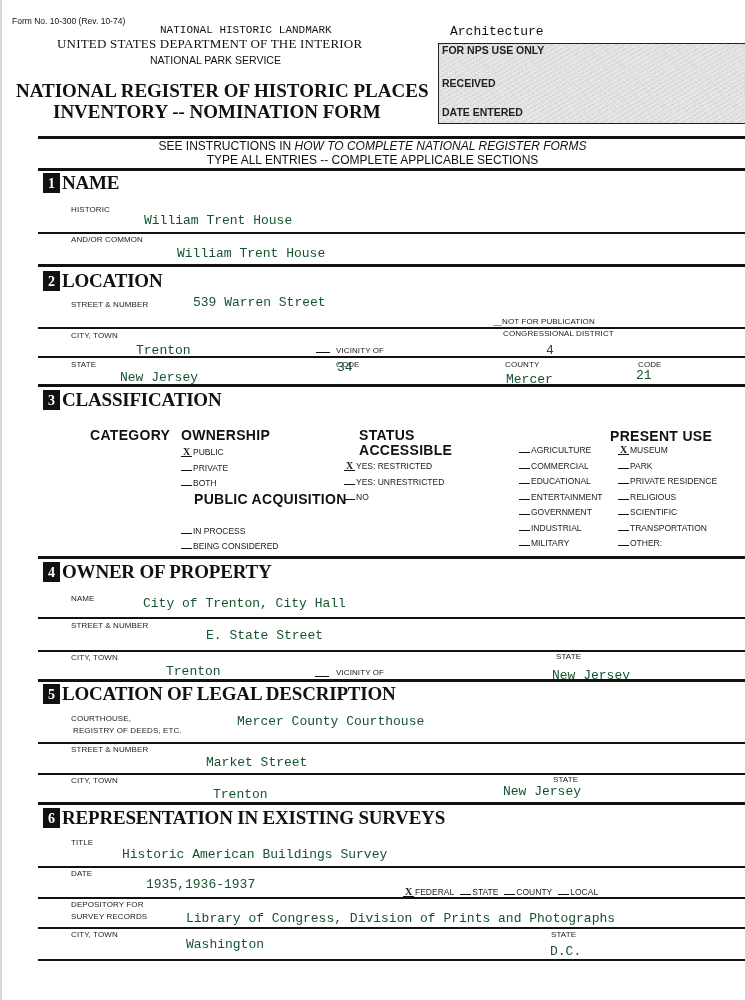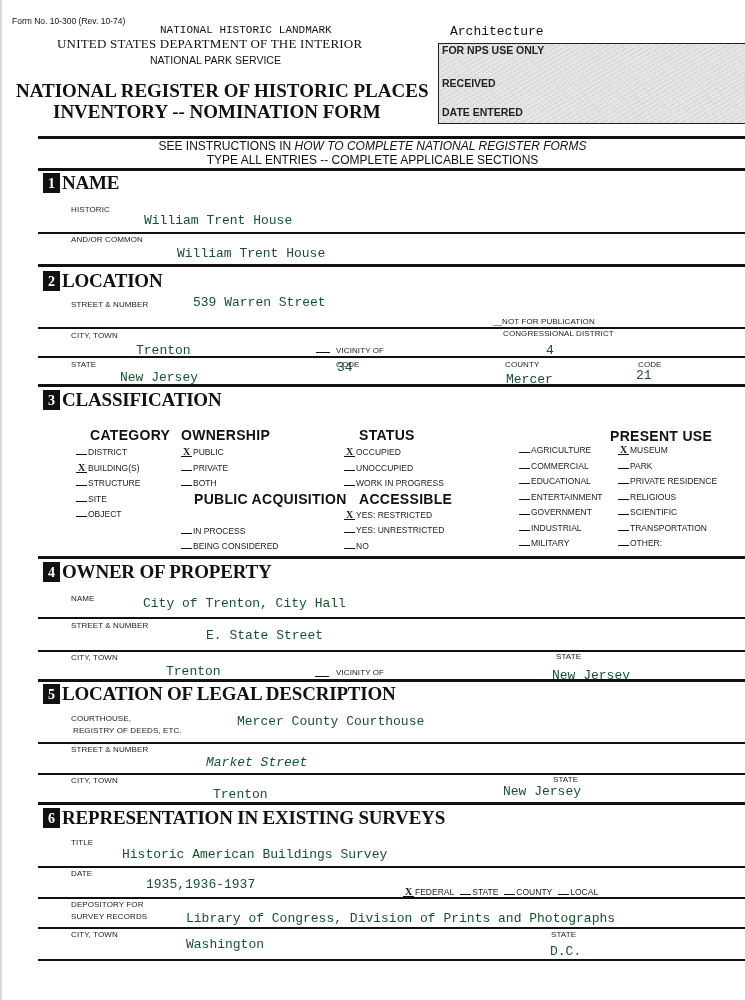--- a/index.html
+++ b/index.html
@@ -81,48 +81,36 @@
 <div class="abs val" style="left:506px;top:372px;">Mercer</div>
 <div class="abs val" style="left:636px;top:368px;">21</div>
 <div class="hr thick" style="top:384px;"></div>
 
 <div class="abs" style="left:43px;top:389px;">
   <span class="sec-num">3</span><span class="sec-title">CLASSIFICATION</span>
 </div>
 
 <div class="abs" style="left:76px;top:427px;">
   <div class="col-h" style="margin-left:14px;">CATEGORY</div>
-  <div id="cat-list" style="margin-top:2px;">
-      <div class="opt"><span class="mk"></span><span>DISTRICT</span></div>
-      <div class="opt"><span class="mk">X</span><span>BUILDING(S)</span></div>
-      <div class="opt"><span class="mk"></span><span>STRUCTURE</span></div>
-      <div class="opt"><span class="mk"></span><span>SITE</span></div>
-      <div class="opt"><span class="mk"></span><span>OBJECT</span></div>
-    </div>
 </div>
 <div class="abs" style="left:181px;top:427px;">
   <div class="col-h" style="">OWNERSHIP</div>
   <div id="own-list" style="margin-top:2px;">
       <div class="opt"><span class="mk">X</span><span>PUBLIC</span></div>
       <div class="opt"><span class="mk"></span><span>PRIVATE</span></div>
       <div class="opt"><span class="mk"></span><span>BOTH</span></div>
     </div>
   <div class="col-h" style="margin-left:13px;margin-top:-1px;">PUBLIC ACQUISITION</div>
   <div id="acq-list" style="margin-top:17px;">
       <div class="opt"><span class="mk"></span><span>IN PROCESS</span></div>
       <div class="opt"><span class="mk"></span><span>BEING CONSIDERED</span></div>
     </div>
 </div>
 <div class="abs" style="left:344px;top:427px;">
   <div class="col-h" style="margin-left:15px;">STATUS</div>
-  <div id="status-list" style="margin-top:2px;">
-      <div class="opt"><span class="mk">X</span><span>OCCUPIED</span></div>
-      <div class="opt"><span class="mk"></span><span>UNOCCUPIED</span></div>
-      <div class="opt"><span class="mk"></span><span>WORK IN PROGRESS</span></div>
-    </div>
   <div class="col-h" style="margin-left:15px;margin-top:-1px;">ACCESSIBLE</div>
   <div id="acc-list" style="margin-top:1px;">
       <div class="opt"><span class="mk">X</span><span>YES: RESTRICTED</span></div>
       <div class="opt"><span class="mk"></span><span>YES: UNRESTRICTED</span></div>
       <div class="opt"><span class="mk"></span><span>NO</span></div>
     </div>
 </div>
 <div class="abs col-h" style="left:610px;top:428px;">PRESENT USE</div>
 <div class="abs" style="left:519px;top:443px;" id="use-col1">
     <div class="opt"><span class="mk"></span><span>AGRICULTURE</span></div>
@@ -162,21 +150,21 @@
 <div class="hr thick" style="top:679px;"></div>
 
 <div class="abs" style="left:43px;top:683px;">
   <span class="sec-num">5</span><span class="sec-title">LOCATION OF LEGAL DESCRIPTION</span>
 </div>
 <div class="abs lbl" style="left:71px;top:714px;">COURTHOUSE,</div>
 <div class="abs lbl" style="left:73px;top:726px;">REGISTRY OF DEEDS, ETC.</div>
 <div class="abs val" style="left:237px;top:714px;">Mercer County Courthouse</div>
 <div class="hr thin" style="top:742px;"></div>
 <div class="abs lbl" style="left:71px;top:745px;">STREET &amp; NUMBER</div>
-<div class="abs val" style="left:206px;top:755px;font-style:italic;">Market Street</div>
+<div class="abs val" style="left:206px;top:755px;">Market Street</div>
 <div class="hr thin" style="top:773px;"></div>
 <div class="abs lbl" style="left:71px;top:776px;">CITY, TOWN</div>
 <div class="abs lbl" style="left:553px;top:775px;">STATE</div>
 <div class="abs val" style="left:213px;top:787px;">Trenton</div>
 <div class="abs val" style="left:503px;top:784px;">New Jersey</div>
 <div class="hr thick" style="top:802px;"></div>
 
 <div class="abs" style="left:43px;top:807px;">
   <span class="sec-num">6</span><span class="sec-title">REPRESENTATION IN EXISTING SURVEYS</span>
 </div>

